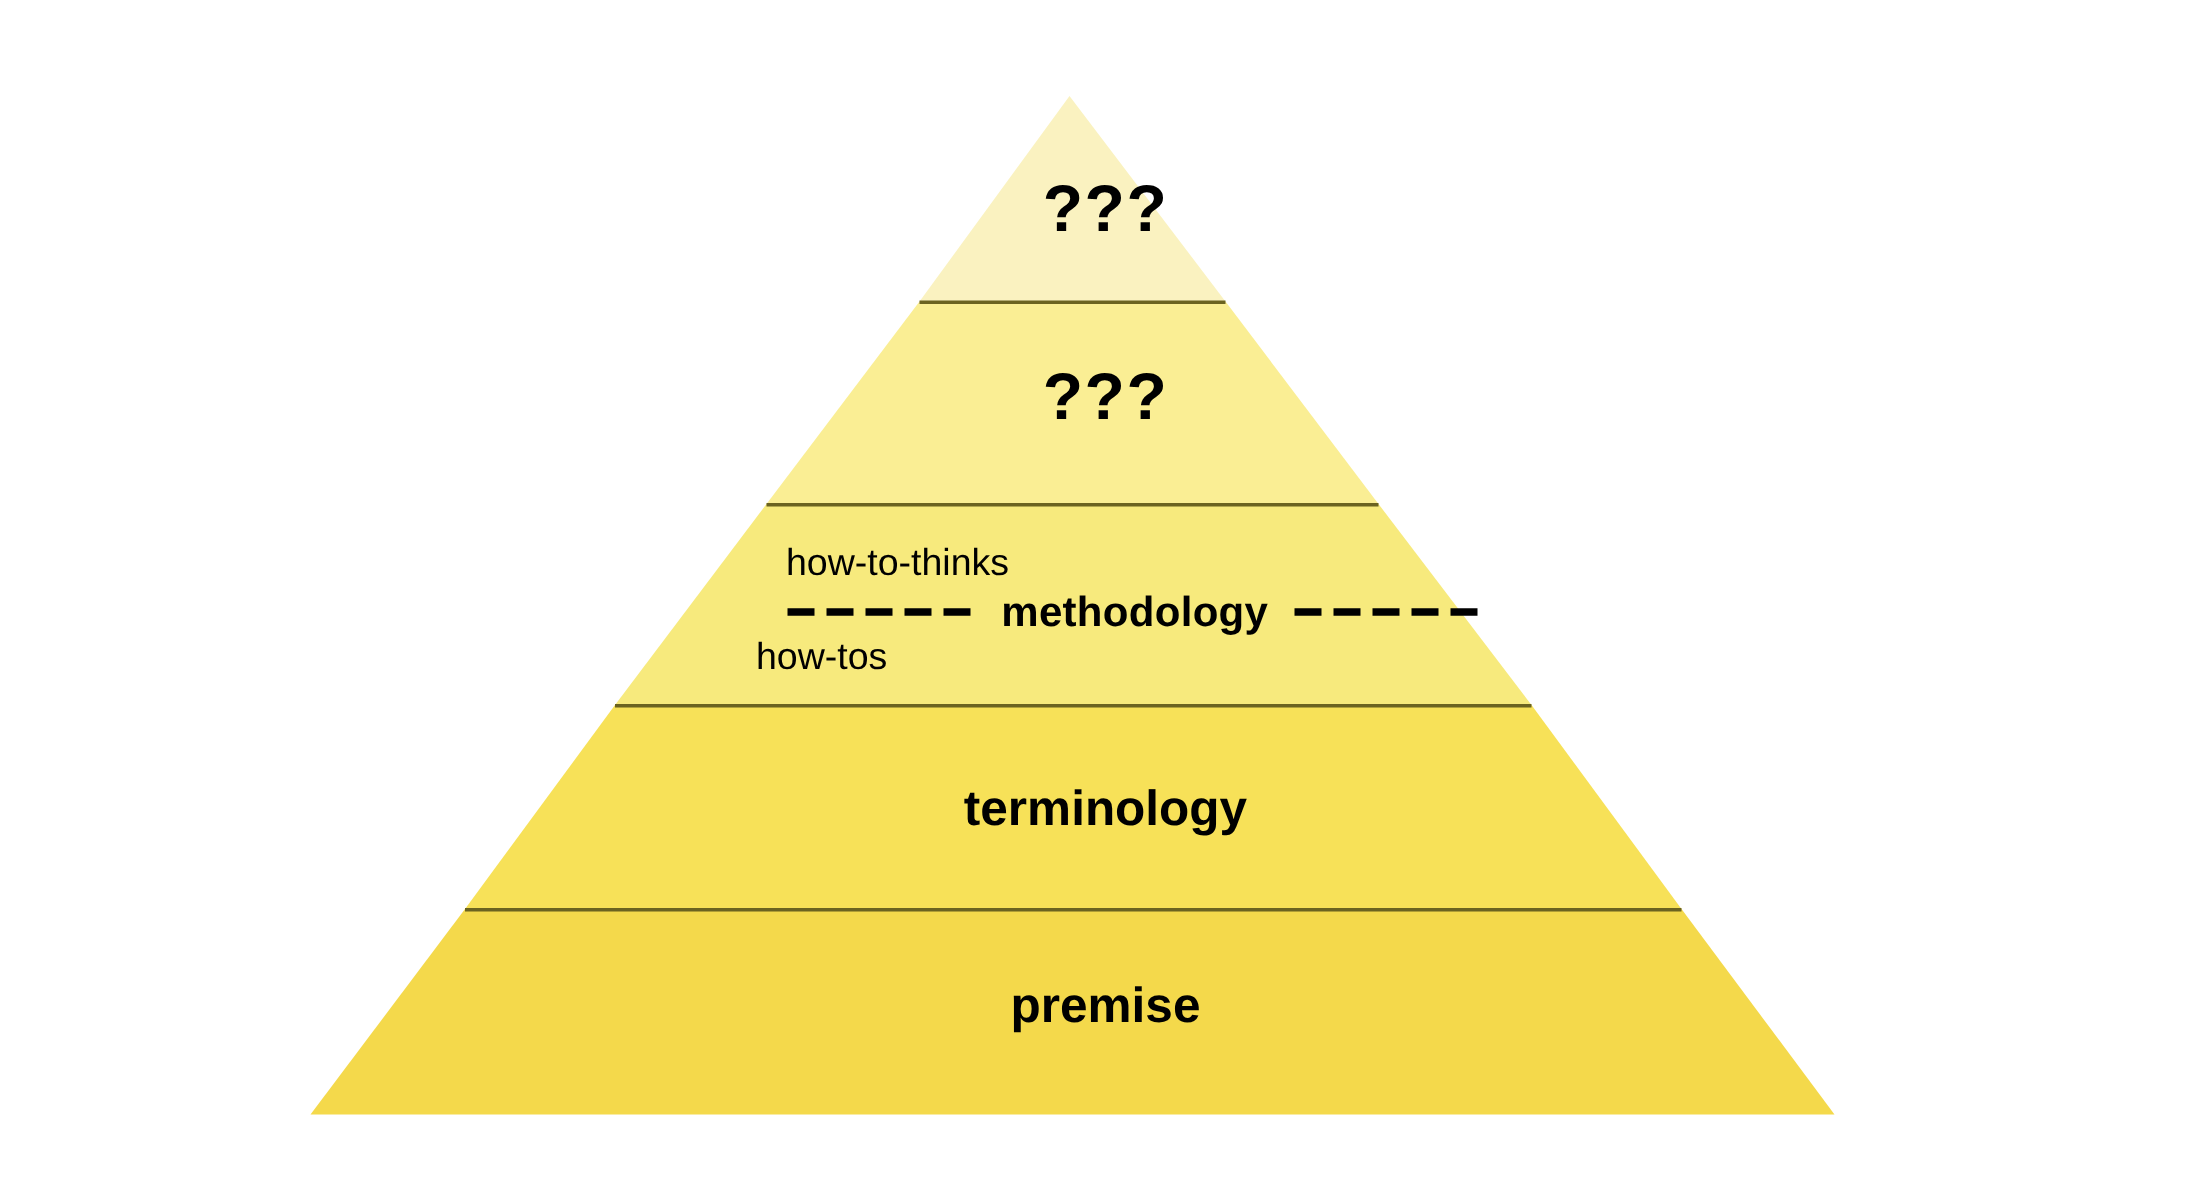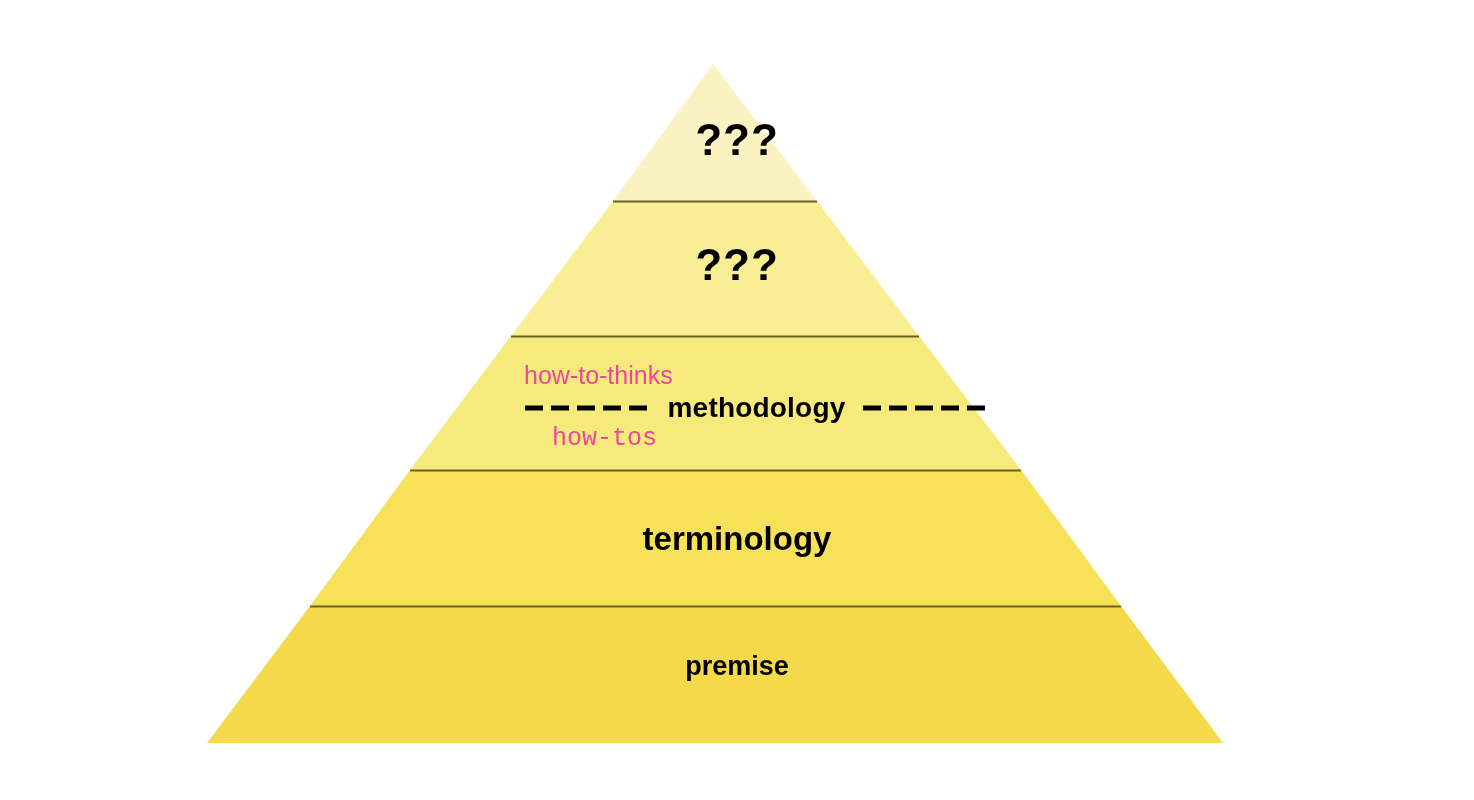--- a/index.html
+++ b/index.html
@@ -75,30 +75,29 @@
     left: 0;
     top: 355px;
     width: 1474px;
     height: 105px;
   }
   .sub-label {
     position: absolute;
     font-size: 25px;
     font-weight: normal;
     white-space: nowrap;
-    color: #ec4899;
+    color: #000000;
   }
   #label-how-to-thinks {
     left: 524px;
     top: 6px;
   }
   #label-how-tos {
-    left: 552px;
+    left: 504px;
     top: 69px;
-    font-family: Liberation Mono, monospace;
   }
   .methodology-row {
     position: absolute;
     left: 0;
     top: 36px;
     width: 1474px;
     height: 34px;
     display: flex;
     align-items: center;
     justify-content: center;
@@ -120,21 +119,21 @@
   
   #label-tier-4 {
     left: 0; right: 0;
     top: 522px;
     font-size: 33px;
     font-weight: bold;
   }
   #label-tier-5 {
     left: 0; right: 0;
     top: 653px;
-    font-size: 27px;
+    font-size: 33px;
     font-weight: bold;
   }
 </style>
 </head>
 <body>
 
 <div id="pyramid-figure">
 
   <svg id="pyramid-svg" viewBox="0 0 1474 800">
 

